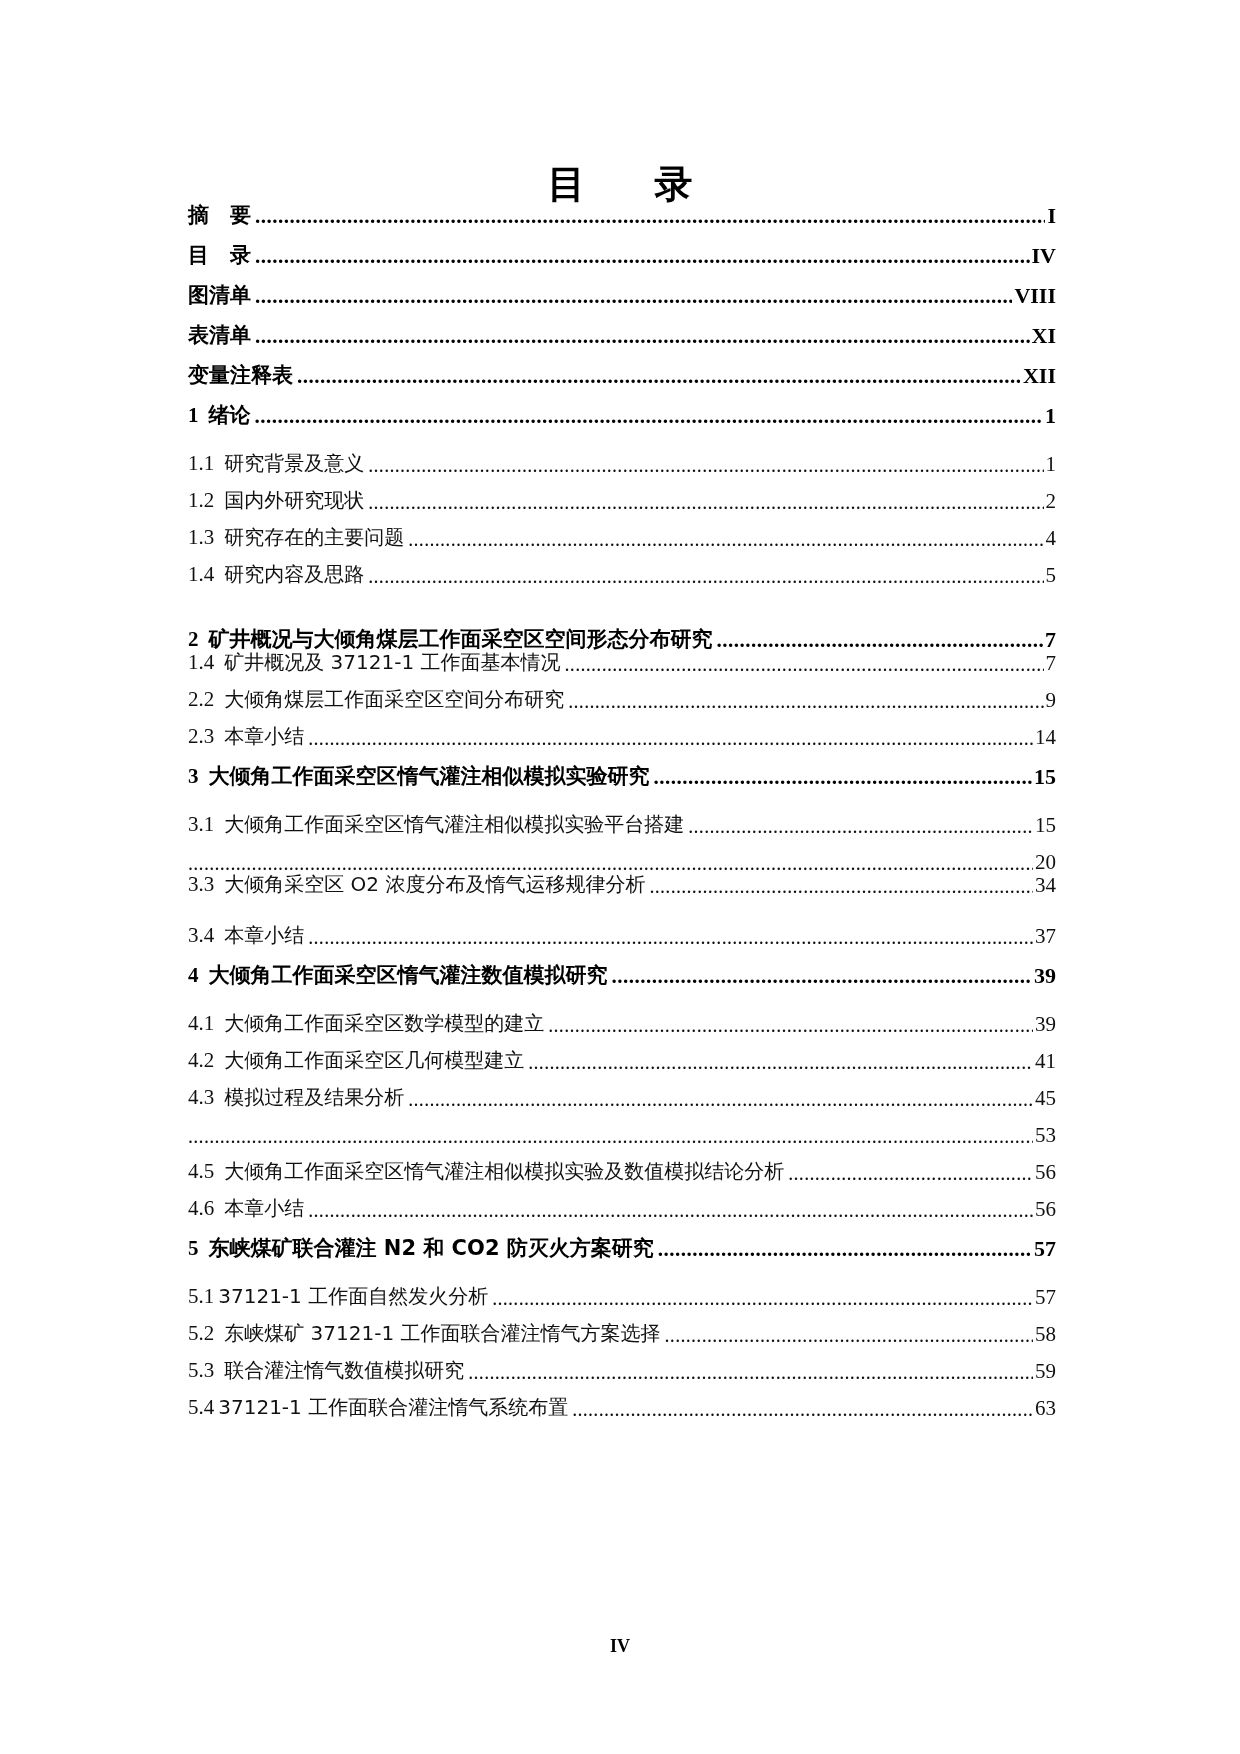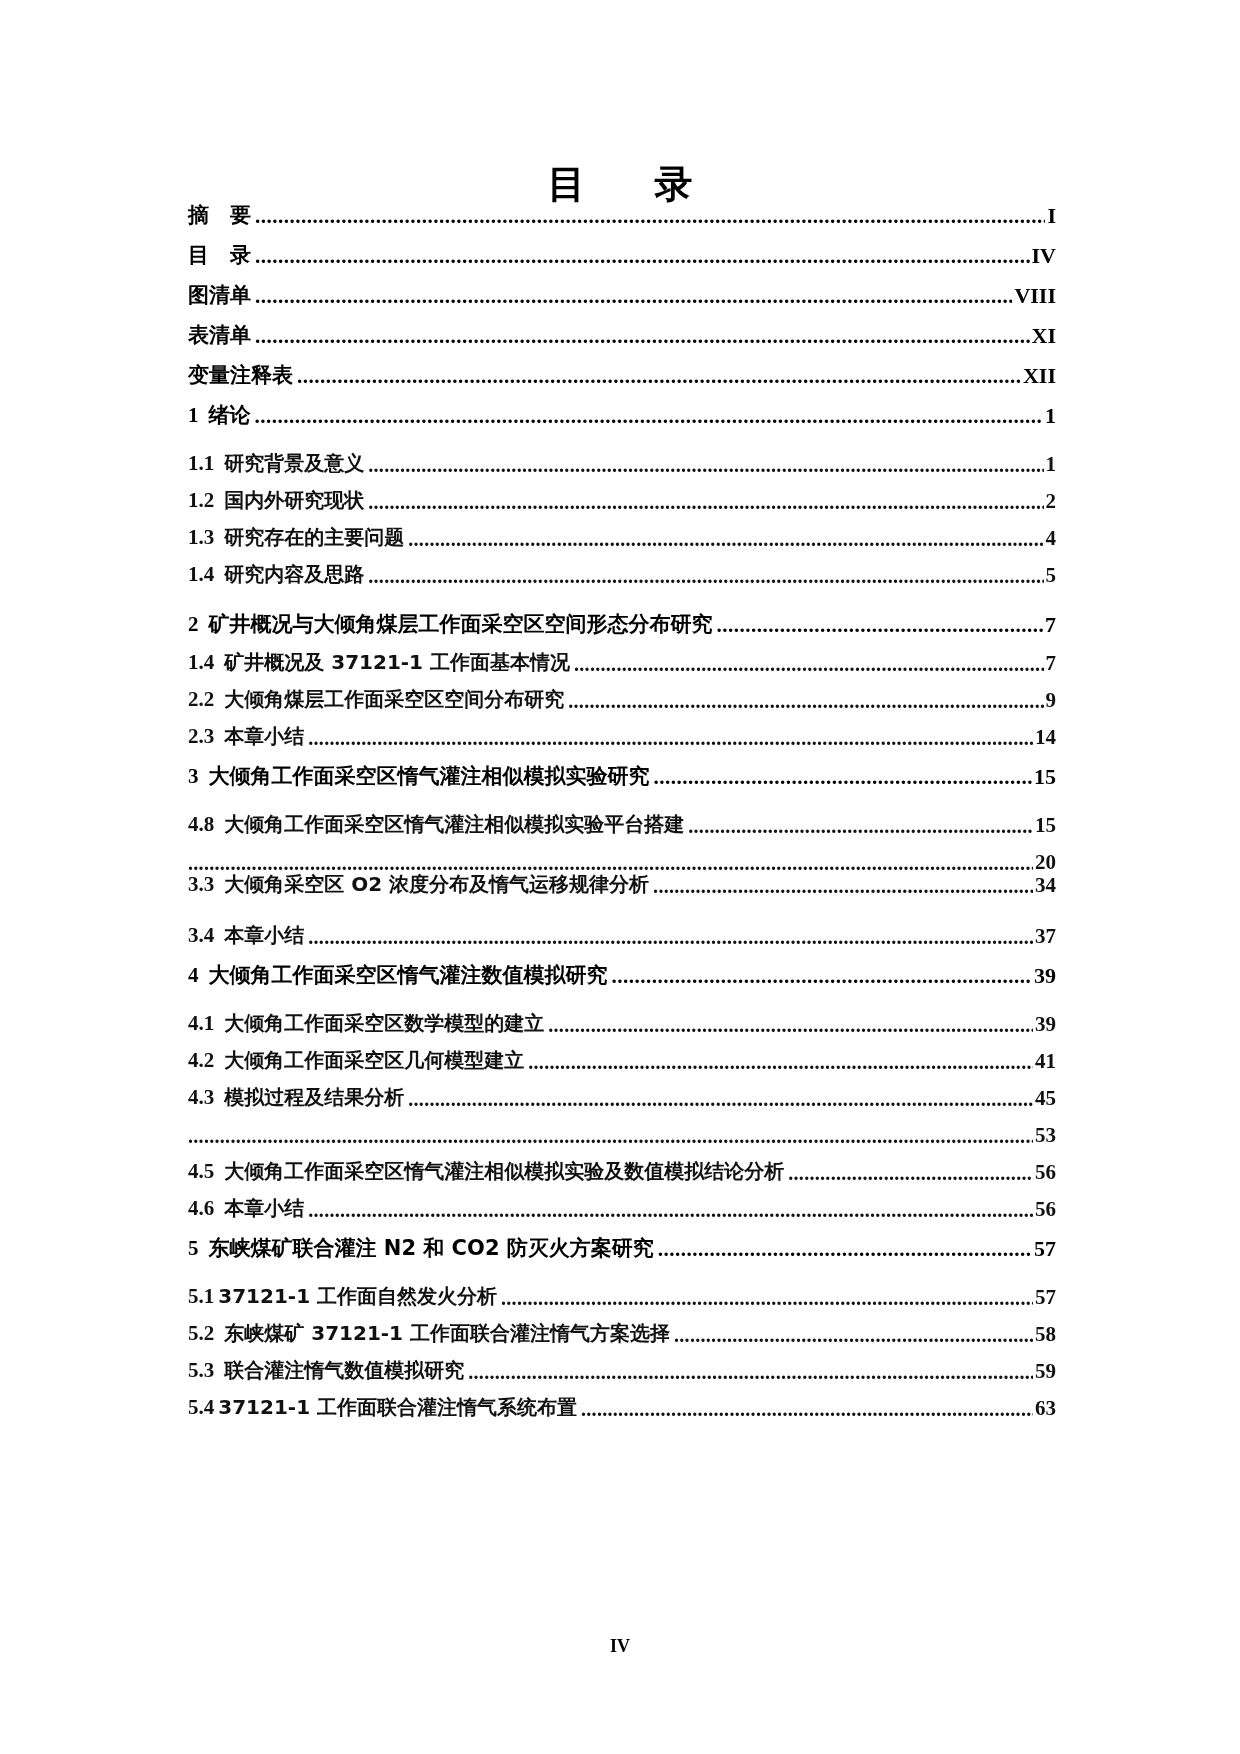--- a/index.html
+++ b/index.html
@@ -85,21 +85,21 @@
   .lvl1 .label {
     padding-bottom: 4px;
   }
   .lvl1 .label .num {
     font-family: "Liberation Serif", serif;
     font-weight: bold;
     margin-right: 10px;
   }
   .lvl2 {
     font-family: "DejaVu Sans", "Liberation Sans", sans-serif;
-    font-weight: bold;
+    font-weight: normal;
     font-size: 20px;
     color: #111;
   }
   .lvl2 .label .num {
     font-family: "Liberation Serif", serif;
     font-size: 21px;
     margin-right: 10px;
   }
   .lvl2 .leader::before {
     font-family: "Liberation Serif", serif;
@@ -178,21 +178,21 @@
     <span class="label"><span class="num">1.3</span><span>研究存在的主要问题</span></span>
     <span class="leader"></span>
     <span class="page">4</span>
   </div>
   <div class="toc-entry lvl2" style="top:558px">
     <span class="label"><span class="num">1.4</span><span>研究内容及思路</span></span>
     <span class="leader"></span>
     <span class="page">5</span>
   </div>
 
-  <div class="toc-entry lvl1" style="top:608px">
+  <div class="toc-entry lvl1" style="top:623px">
     <span class="label"><span class="num">2</span><span>矿井概况与大倾角煤层工作面采空区空间形态分布研究</span></span>
     <span class="leader"></span>
     <span class="page">7</span>
   </div>
   <div class="toc-entry lvl2" style="top:646px">
     <span class="label"><span class="num">1.4</span><span>矿井概况及 37121-1 工作面基本情况</span></span>
     <span class="leader"></span>
     <span class="page">7</span>
   </div>
   <div class="toc-entry lvl2" style="top:683px">
@@ -205,21 +205,21 @@
     <span class="leader"></span>
     <span class="page">14</span>
   </div>
 
   <div class="toc-entry lvl1" style="top:760px">
     <span class="label"><span class="num">3</span><span>大倾角工作面采空区惰气灌注相似模拟实验研究</span></span>
     <span class="leader"></span>
     <span class="page">15</span>
   </div>
   <div class="toc-entry lvl2" style="top:808px">
-    <span class="label"><span class="num">4.8</span><span>大倾角工作面采空区惰气灌注相似模拟实验平台搭建</span></span>
+    <span class="label"><span class="num">3.1</span><span>大倾角工作面采空区惰气灌注相似模拟实验平台搭建</span></span>
     <span class="leader"></span>
     <span class="page">15</span>
   </div>
   <div class="toc-entry lvl2" style="top:845px">
     <span class="leader"></span>
     <span class="page">20</span>
   </div>
   <div class="toc-entry lvl2" style="top:868px">
     <span class="label"><span class="num">3.3</span><span>大倾角采空区 O2 浓度分布及惰气运移规律分析</span></span>
     <span class="leader"></span>

